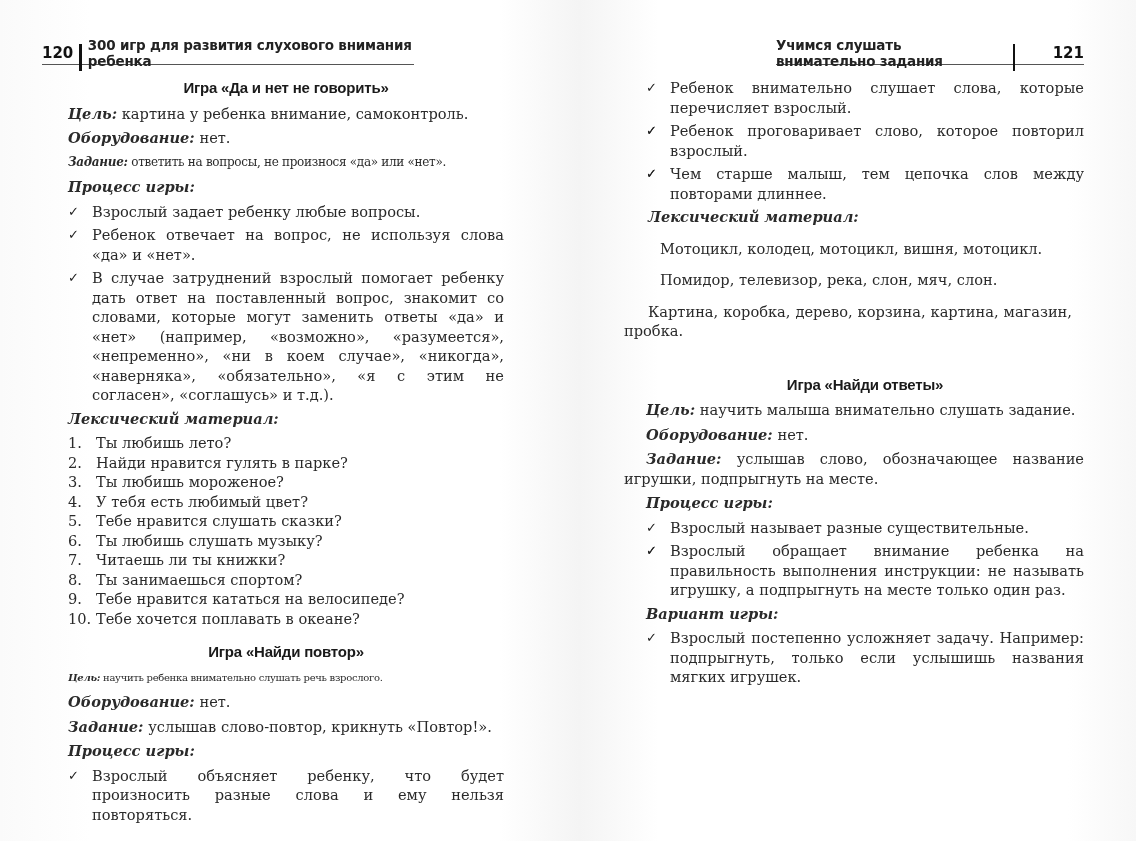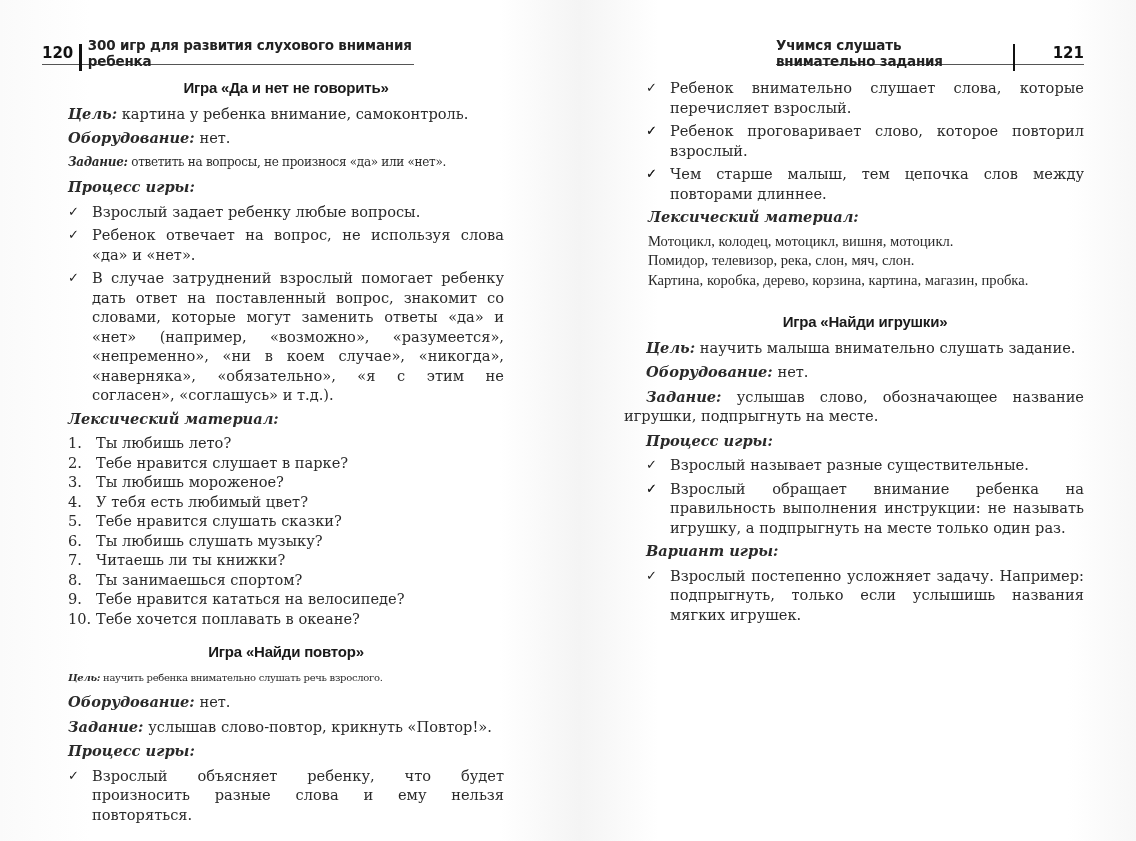--- a/index.html
+++ b/index.html
@@ -56,21 +56,21 @@
   .page.right .field { text-indent: 0; }
   ul.checks { list-style: none; margin: 0 0 4px 0; padding: 0; }
   ul.checks li { position: relative; padding-left: 24px; margin-bottom: 4px; text-align: justify; }
   ul.checks li .tick {
     position: absolute; left: 0; top: 0; font-size: 13px; color: #222;
     font-family: "DejaVu Sans", sans-serif;
   }
   ol.nums { list-style: none; margin: 0 0 10px 0; padding: 0; }
   ol.nums li { display: flex; line-height: 19.5px; }
   ol.nums li .n { width: 28px; flex: none; }
-  .lex { margin: 0; text-align: justify; font-family: Liberation Serif, serif; }
+  .lex { margin: 12px; text-align: justify; }
   .space-big { height: 22px; }
 </style>
 </head>
 <body>
 
 <div class="spread">
 
   <div class="page left">
     <div class="runhead">
       <span class="pnum">120</span>
@@ -90,21 +90,21 @@
         <li><span class="tick">✓</span><span>В случае затруднений взрослый помогает ребенку дать ответ на поставленный вопрос, знакомит со словами, которые могут заменить ответы «да» и «нет» (например, «возможно», «разумеется», «непременно», «ни в коем случае», «никогда», «наверняка», «обязательно», «я с этим не согласен», «соглашусь» и т.д.).</span></li>
       </ul>
       <div class="field"><span class="lab">Лексический материал:</span></div>
       <ol class="nums">
         <li>
             <span class="n">1.</span>
             <span>Ты любишь лето?</span>
           </li>
         <li>
             <span class="n">2.</span>
-            <span>Тебе нравится слушает в парке?</span>
+            <span>Найди нравится гулять в парке?</span>
           </li>
         <li>
             <span class="n">3.</span>
             <span>Ты любишь мороженое?</span>
           </li>
         <li>
             <span class="n">4.</span>
             <span>У тебя есть любимый цвет?</span>
           </li>
         <li>
@@ -159,21 +159,21 @@
         <li><span class="tick">✓</span><span>Ребенок проговаривает слово, которое повторил взрослый.</span></li>
         <li><span class="tick">✓</span></li>
         <li><span class="tick">✓</span><span>Чем старше малыш, тем цепочка слов между повторами длиннее.</span></li>
       </ul>
       <div class="field" style="padding-left:2px"><span class="lab">Лексический материал:</span></div>
       <p class="lex" style="text-indent:2px">Мотоцикл, колодец, мотоцикл, вишня, мотоцикл.</p>
       <p class="lex" style="text-indent:2px">Помидор, телевизор, река, слон, мяч, слон.</p>
       <p class="lex" style="margin-left:-22px;text-indent:24px">Картина, коробка, дерево, корзина, картина, магазин, пробка.</p>
 
       <div class="space-big"></div>
-      <h2>Игра «Найди игрушки»</h2>
+      <h2>Игра «Найди ответы»</h2>
       <div class="field"><span class="lab">Цель:</span><span> научить малыша внимательно слушать задание.</span></div>
       <div class="field"><span class="lab">Оборудование:</span><span> нет.</span></div>
       <div class="field" style="margin-left:-22px;text-indent:22px;text-align:justify"><span class="lab">Задание:</span><span> услышав слово, обозначающее название игрушки, подпрыгнуть на месте.</span></div>
       <div class="field"><span class="lab">Процесс игры:</span></div>
       <ul class="checks">
         <li><span class="tick">✓</span><span>Взрослый называет разные существительные.</span></li>
         <li><span class="tick">✓</span></li>
         <li><span class="tick">✓</span><span>Взрослый обращает внимание ребенка на правильность выполнения инструкции: не называть игрушку, а подпрыгнуть на месте только один раз.</span></li>
       </ul>
       <div class="field"><span class="lab">Вариант игры:</span></div>

